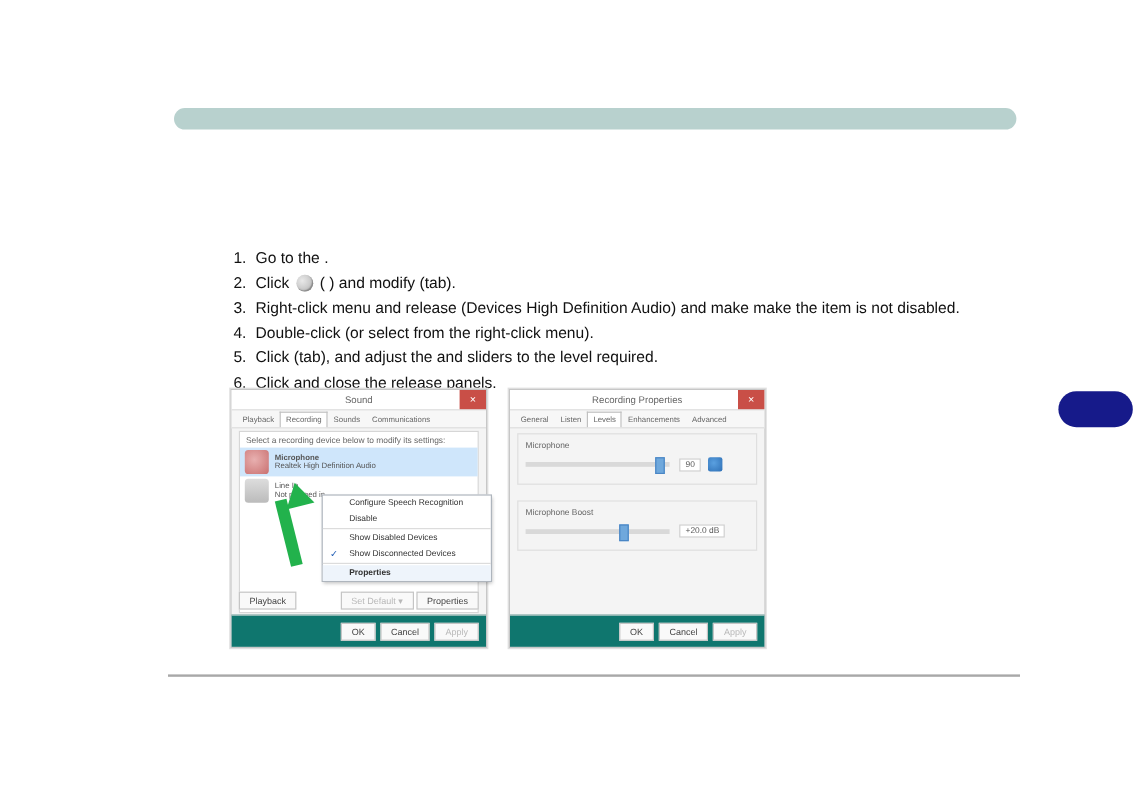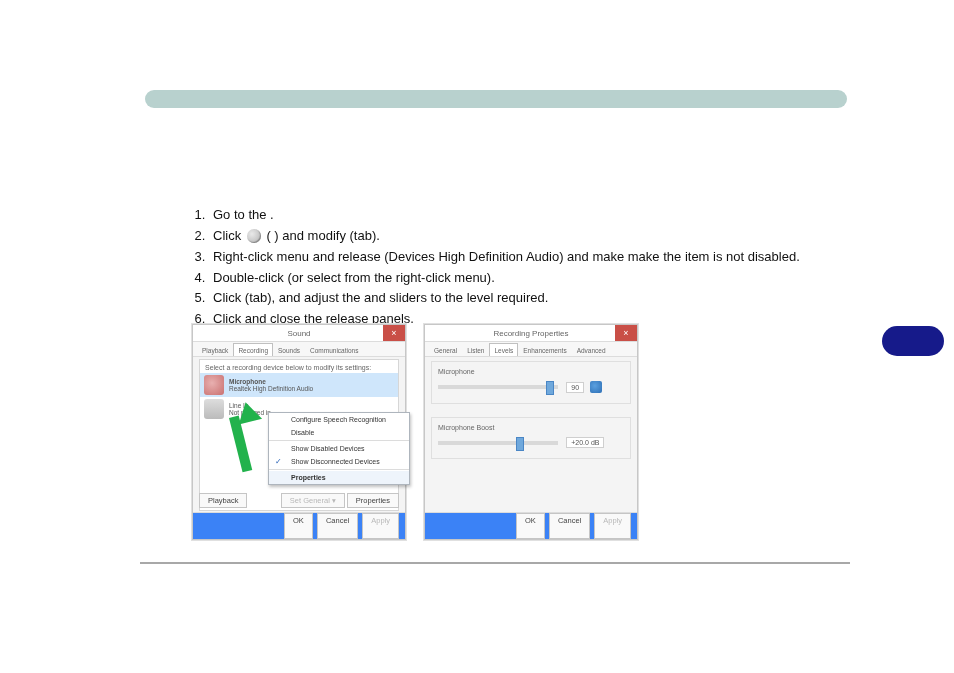--- a/index.html
+++ b/index.html
@@ -22,21 +22,21 @@
 .devrow.sel{background:#cfe6fb}
 .devicon{width:20px;height:20px;background:radial-gradient(circle at 40% 40%,#e8b0b0,#c97070);border-radius:3px;flex:none}
 .devicon.gray{background:linear-gradient(#ddd,#bbb)}
 .ctxmenu{position:absolute;left:68px;top:52px;width:140px;background:#fff;border:1px solid #aeb5bd;box-shadow:1px 2px 3px rgba(0,0,0,.25);font-size:7px;color:#333;z-index:5}
 .ctxmenu div{padding:3px 8px 3px 22px;position:relative}
 .ctxmenu div.bold{font-weight:600;background:#eef4fb}
 .ctxmenu div.chk::before{content:"✓";position:absolute;left:6px;top:2px;color:#2661b6;font-size:8px}
 .ctxmenu hr{border:none;border-top:1px solid #dcdcdc;margin:1px 0}
 .arrow-body{position:absolute;left:29px;top:58px;width:10px;height:56px;background:#22b24c;transform:rotate(-14deg);transform-origin:top left;z-index:4}
 .arrow-head{position:absolute;left:36px;top:42px;width:0;height:0;border-left:12px solid transparent;border-right:12px solid transparent;border-bottom:20px solid #22b24c;transform:rotate(-14deg);z-index:6}
-.btnbar{position:absolute;left:0;right:0;bottom:0;height:26px;border-top:1px solid #dcdcdc;background:#3b82f6;display:flex;justify-content:flex-end;gap:4px;padding:0 6px;font-size:7.5px;color:#555}
+.btnbar{position:absolute;left:0;right:0;bottom:0;height:26px;border-top:1px solid #dcdcdc;background:#0f766e;display:flex;align-items:center;justify-content:flex-end;gap:4px;padding:0 6px;font-size:7.5px;color:#555}
 .btn{border:1px solid #c5c5c5;background:#f9f9f9;padding:2px 8px;font-size:7.5px;color:#444}
 .btn.ghost{color:#b8b8b8}
 .row2{position:absolute;left:6px;right:6px;bottom:30px;height:18px;display:flex;align-items:center;justify-content:space-between;font-size:7.5px;color:#555}
 .mp-frame{position:absolute;left:6px;right:6px;border:1px solid #dfdfdf;padding:6px 6px 10px}
 .mp-frame .lbl{font-size:7px;color:#666;margin-bottom:6px}
 .slider{height:4px;width:120px;background:#d9d9d9;position:relative;display:inline-block;vertical-align:middle}
 .slider .thumb{position:absolute;top:-4px;width:6px;height:12px;background:#6fa8dc;border:1px solid #4a86c5}
 .valbox{display:inline-block;border:1px solid #cfcfcf;background:#fff;padding:1px 4px;font-size:7px;color:#555;margin-left:6px;vertical-align:middle}
 .spk{display:inline-block;width:12px;height:12px;margin-left:4px;vertical-align:middle;background:radial-gradient(circle at 40% 40%,#5aa0e0,#2e6fb5);border-radius:2px}
 .bluepill{position:absolute;right:10px;top:326px;width:62px;height:30px;background:#161a8a;border-radius:15px}
@@ -99,21 +99,21 @@
         <hr>
         <div><span>Show Disabled Devices</span></div>
         <div class="chk"><span>Show Disconnected Devices</span></div>
         <hr>
         <div class="bold"><span>Properties</span></div>
       </div>
     </div>
     <div class="row2">
       <span class="btn">Playback</span>
       <span>
-        <span class="btn ghost">Set General  ▾</span>
+        <span class="btn ghost">Set Default  ▾</span>
         <span class="btn">Properties</span>
       </span>
     </div>
     <div class="btnbar">
       <span class="btn">OK</span>
       <span class="btn">Cancel</span>
       <span class="btn ghost">Apply</span>
     </div>
   </div>
 

